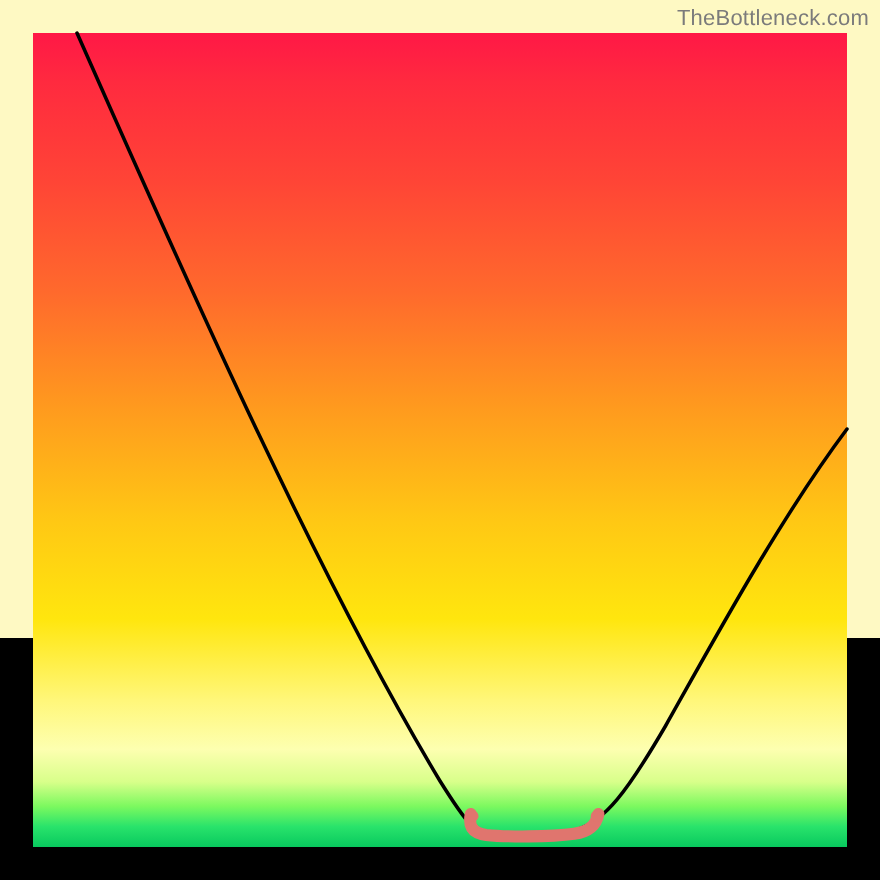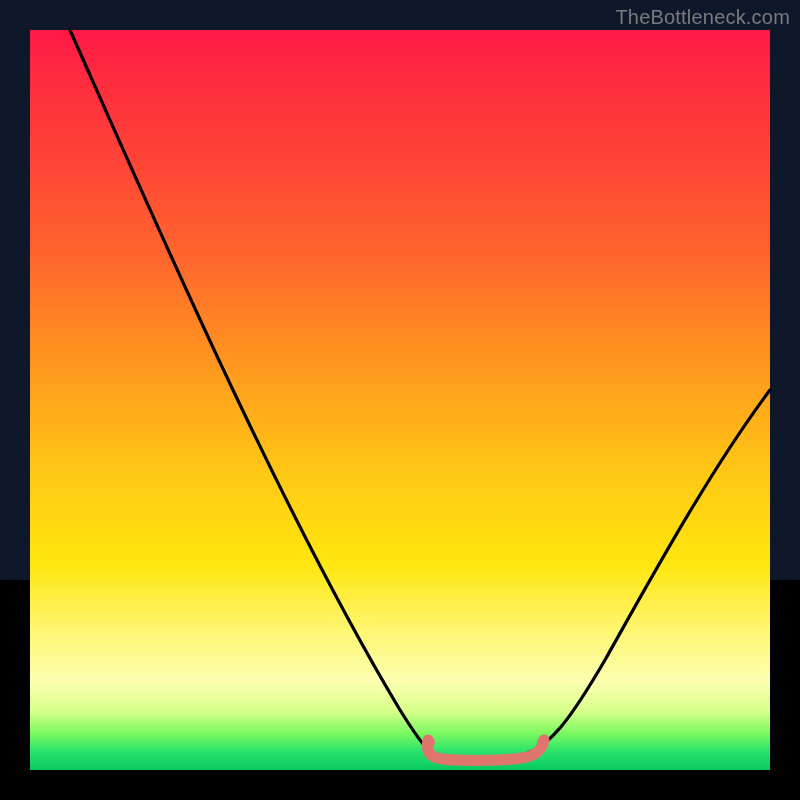--- a/index.html
+++ b/index.html
@@ -8,21 +8,21 @@
     width: 800px;
     height: 800px;
     overflow: hidden;
     background: #000;
     font-family: Arial, Helvetica, sans-serif;
   }
   .frame {
     position: relative;
     width: 800px;
     height: 580px;
-    background: #0f172a;
+    background: #fef9c3;
   }
   .plot {
     position: absolute;
     left: 30px;
     top: 30px;
     width: 740px;
     height: 740px;
     
     background: linear-gradient(
       to bottom,

